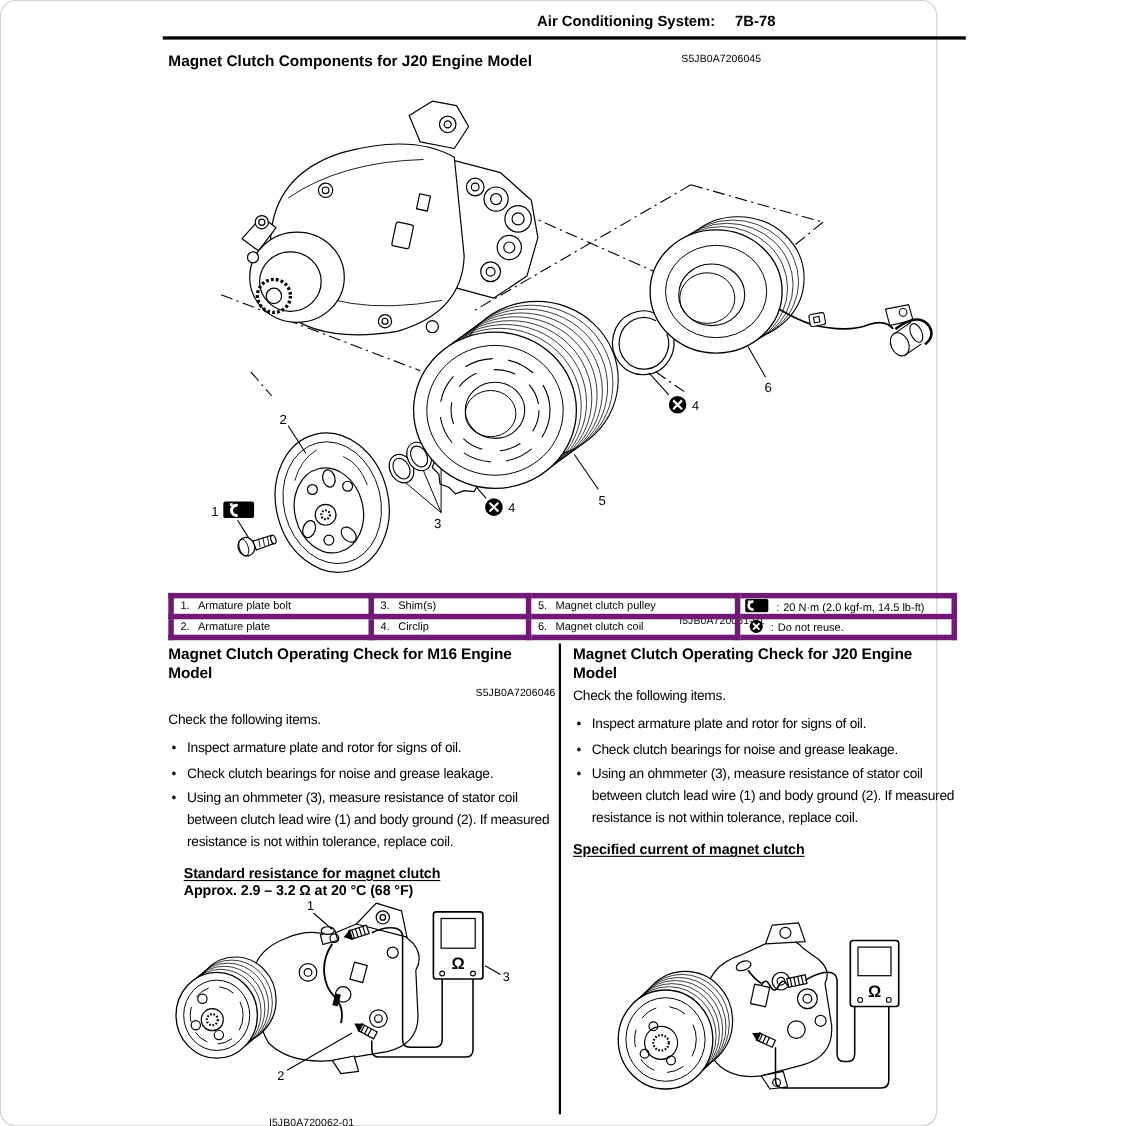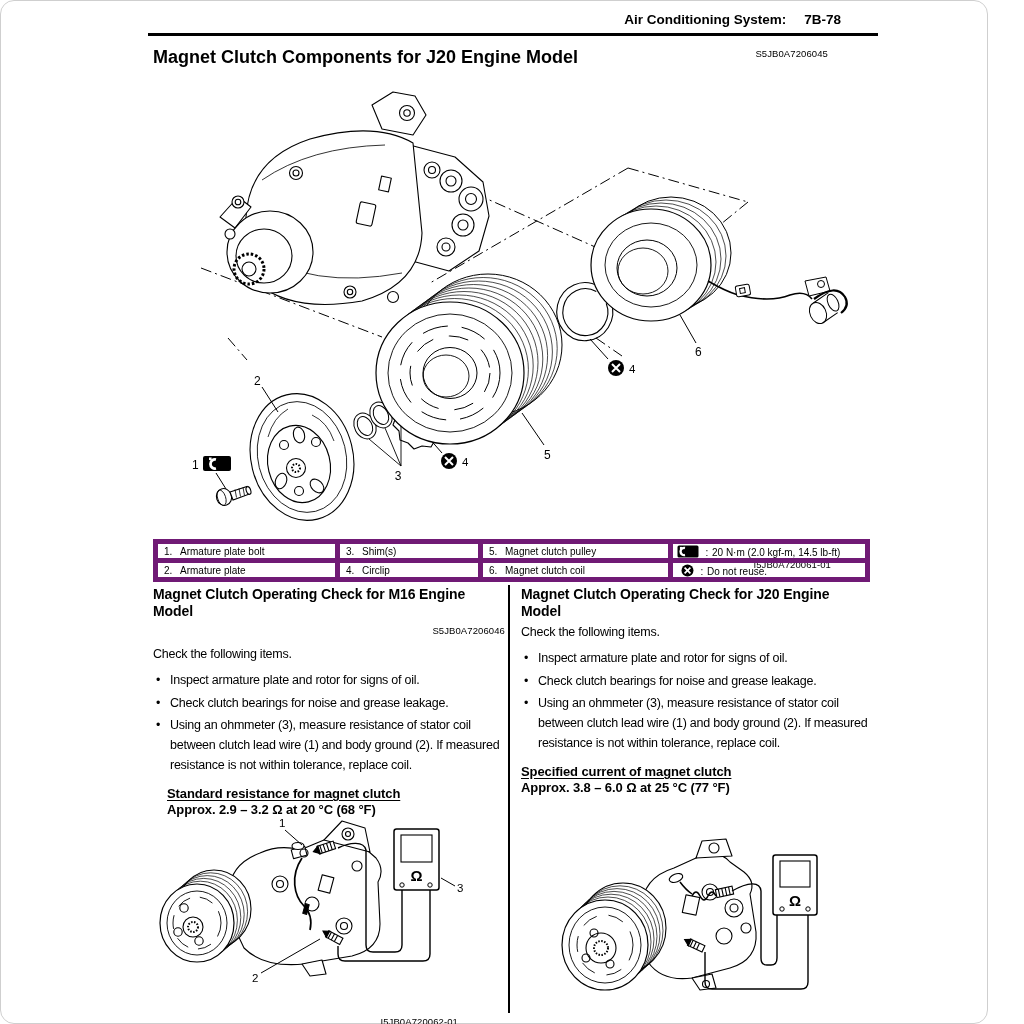--- a/index.html
+++ b/index.html
@@ -1,23 +1,23 @@
 <!DOCTYPE html>
 <html><head>
 <meta charset="utf-8">
 <style>
   html,body{margin:0;padding:0;background:#fff;}
   body{width:1024px;height:1024px;overflow:hidden;font-family:"Liberation Sans",sans-serif;color:#000;}
-  .page{position:relative;width:988px;height:1024px;background:#fff;}
+  .page{position:relative;width:852px;height:1024px;background:#fff;}
   .frame{position:absolute;inset:0;border:1px solid #cfcfcf;border-radius:14px;pointer-events:none;}
   .abs{position:absolute;}
   .hdr{top:12px;right:147px;font-size:13.5px;font-weight:bold;white-space:nowrap;}
   .hdr .pg{margin-left:18px;}
   .hdr-rule{top:33px;left:148px;width:730px;height:2.5px;background:#000;}
-  .sec-title{left:153px;top:47px;font-size:18px;font-weight:bold;}
+  .sec-title{left:153px;top:47px;font-size:14px;font-weight:bold;}
   .code{font-size:9.5px;letter-spacing:.1px;}
   .code1{top:48px;right:160px;}
   .figid{font-size:9.5px;letter-spacing:.1px;margin-top:32px;}
   .figid1{top:527px;right:157px;}
   .figid2{top:984px;right:530px;}
   .figid3{top:993px;right:156px;}
   .parts-table{left:153px;top:539px;border-collapse:collapse;table-layout:fixed;width:712px;font-size:10px;}
   .parts-table td{border:5px solid #701a75;height:14px;padding:0 0 0 6px;white-space:nowrap;overflow:hidden;vertical-align:middle;}
   .parts-table .num{display:inline-block;width:16px;}
   .note-cell{padding-left:4px !important;}
@@ -354,21 +354,20 @@
   <div class="abs col col-right">
     <h2>Magnet Clutch Operating Check for J20 Engine Model</h2>
     <p class="intro">Check the following items.</p>
     <ul>
       <li><span>Inspect armature plate and rotor for signs of oil.</span></li>
       <li><span>Check clutch bearings for noise and grease leakage.</span></li>
       <li><span>Using an ohmmeter (3), measure resistance of stator coil between clutch lead wire (1) and body ground (2). If measured resistance is not within tolerance, replace coil.</span></li>
     </ul>
     <div class="spec">
       <div class="t">Specified current of magnet clutch</div>
-      <div>Approx. 3.8 – 6.0 Ω at 25 °C (77 °F)</div>
     </div>
   </div>
 
   <svg class="dsvg" style="left:524px;top:836px" width="350" height="170" viewBox="0 0 350 170">
     <g stroke="#000" fill="none" stroke-width="1.1" stroke-linejoin="round">
       <path class="wh" d="M 118,72 Q 118,42 150,32 L 172,22 Q 194,12 206,26 L 220,36 Q 232,46 226,58 L 232,96 Q 234,124 206,132 L 168,142 Q 138,146 124,126 Q 116,100 118,72 Z"></path>
       <path class="wh" d="M 172,22 L 178,5 L 202,3 L 208,20 Z"></path>
       <circle cx="190" cy="12" r="5"></circle>
       <circle class="wh" cx="186" cy="56" r="8"></circle>
         <circle cx="186" cy="56" r="3.5"></circle>

